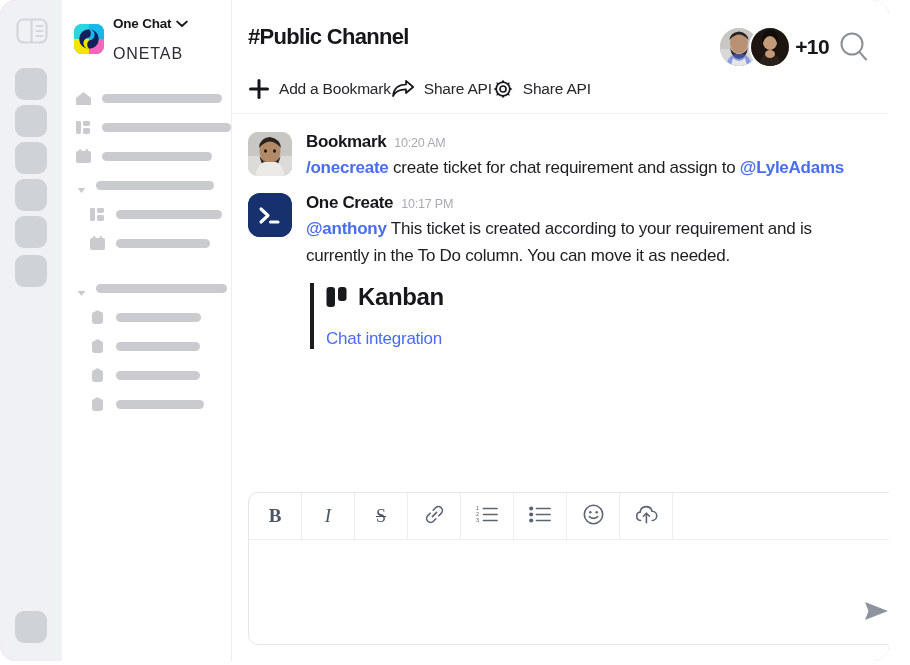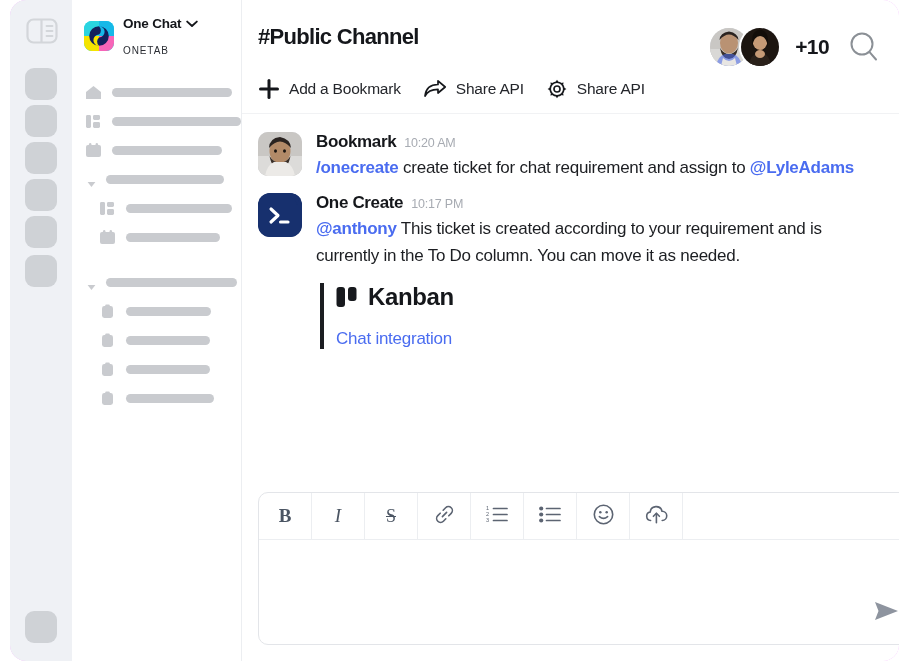--- a/index.html
+++ b/index.html
@@ -8,21 +8,21 @@
     width: 910px;
     height: 665px;
     overflow: hidden;
     background: #ffffff;
     font-family: "Liberation Sans", sans-serif;
   }
 
   
   .app-frame {
     position: absolute;
-    left: 10px;
+    left: 0;
     top: 0;
     width: 889px;
     height: 661px;
     background: #f0abfc;
     border-radius: 16px;
     overflow: hidden;
     display: flex;
   }
 
   
@@ -79,21 +79,21 @@
   .brand-title {
     display: flex;
     align-items: center;
     gap: 5px;
     font-size: 13.5px;
     font-weight: bold;
     color: #14161a;
     letter-spacing: -0.2px;
   }
   .brand-sub {
-    font-size: 10px;
+    font-size: 16px;
     color: #2a2d33;
     letter-spacing: 0.9px;
     margin-top: 15px;
   }
   .chev { display: block; }
 
   .skel-list { margin-top: 22px; }
   .skel-row {
     display: flex;
     align-items: center;
@@ -146,21 +146,21 @@
     font-size: 22px;
     font-weight: bold;
     color: #15171b;
     letter-spacing: -0.7px;
     flex: 1 1 auto;
     padding-top: 8px;
   }
   .header-right {
     display: flex;
     align-items: center;
-    gap: 10px;
+    gap: 0;
     padding: 10px 18px 0 0;
   }
   .avatars { display: flex; align-items: center; }
   .avatar {
     width: 38px;
     height: 38px;
     border-radius: 50%;
     border: 2px solid #ffffff;
     overflow: hidden;
     position: relative;
@@ -178,21 +178,20 @@
     width: 34px;
     height: 34px;
     margin-left: 8px;
     color: #6f7379;
   }
 
   
   .toolbar {
     display: flex;
     align-items: center;
-    gap: 22px;
     padding: 10px 0 13px 16px;
     border-bottom: 1px solid #f1f2f4;
     flex: 0 0 auto;
   }
   .tool-item {
     display: flex;
     align-items: center;
     gap: 9px;
     font-size: 15.5px;
     color: #24262b;

